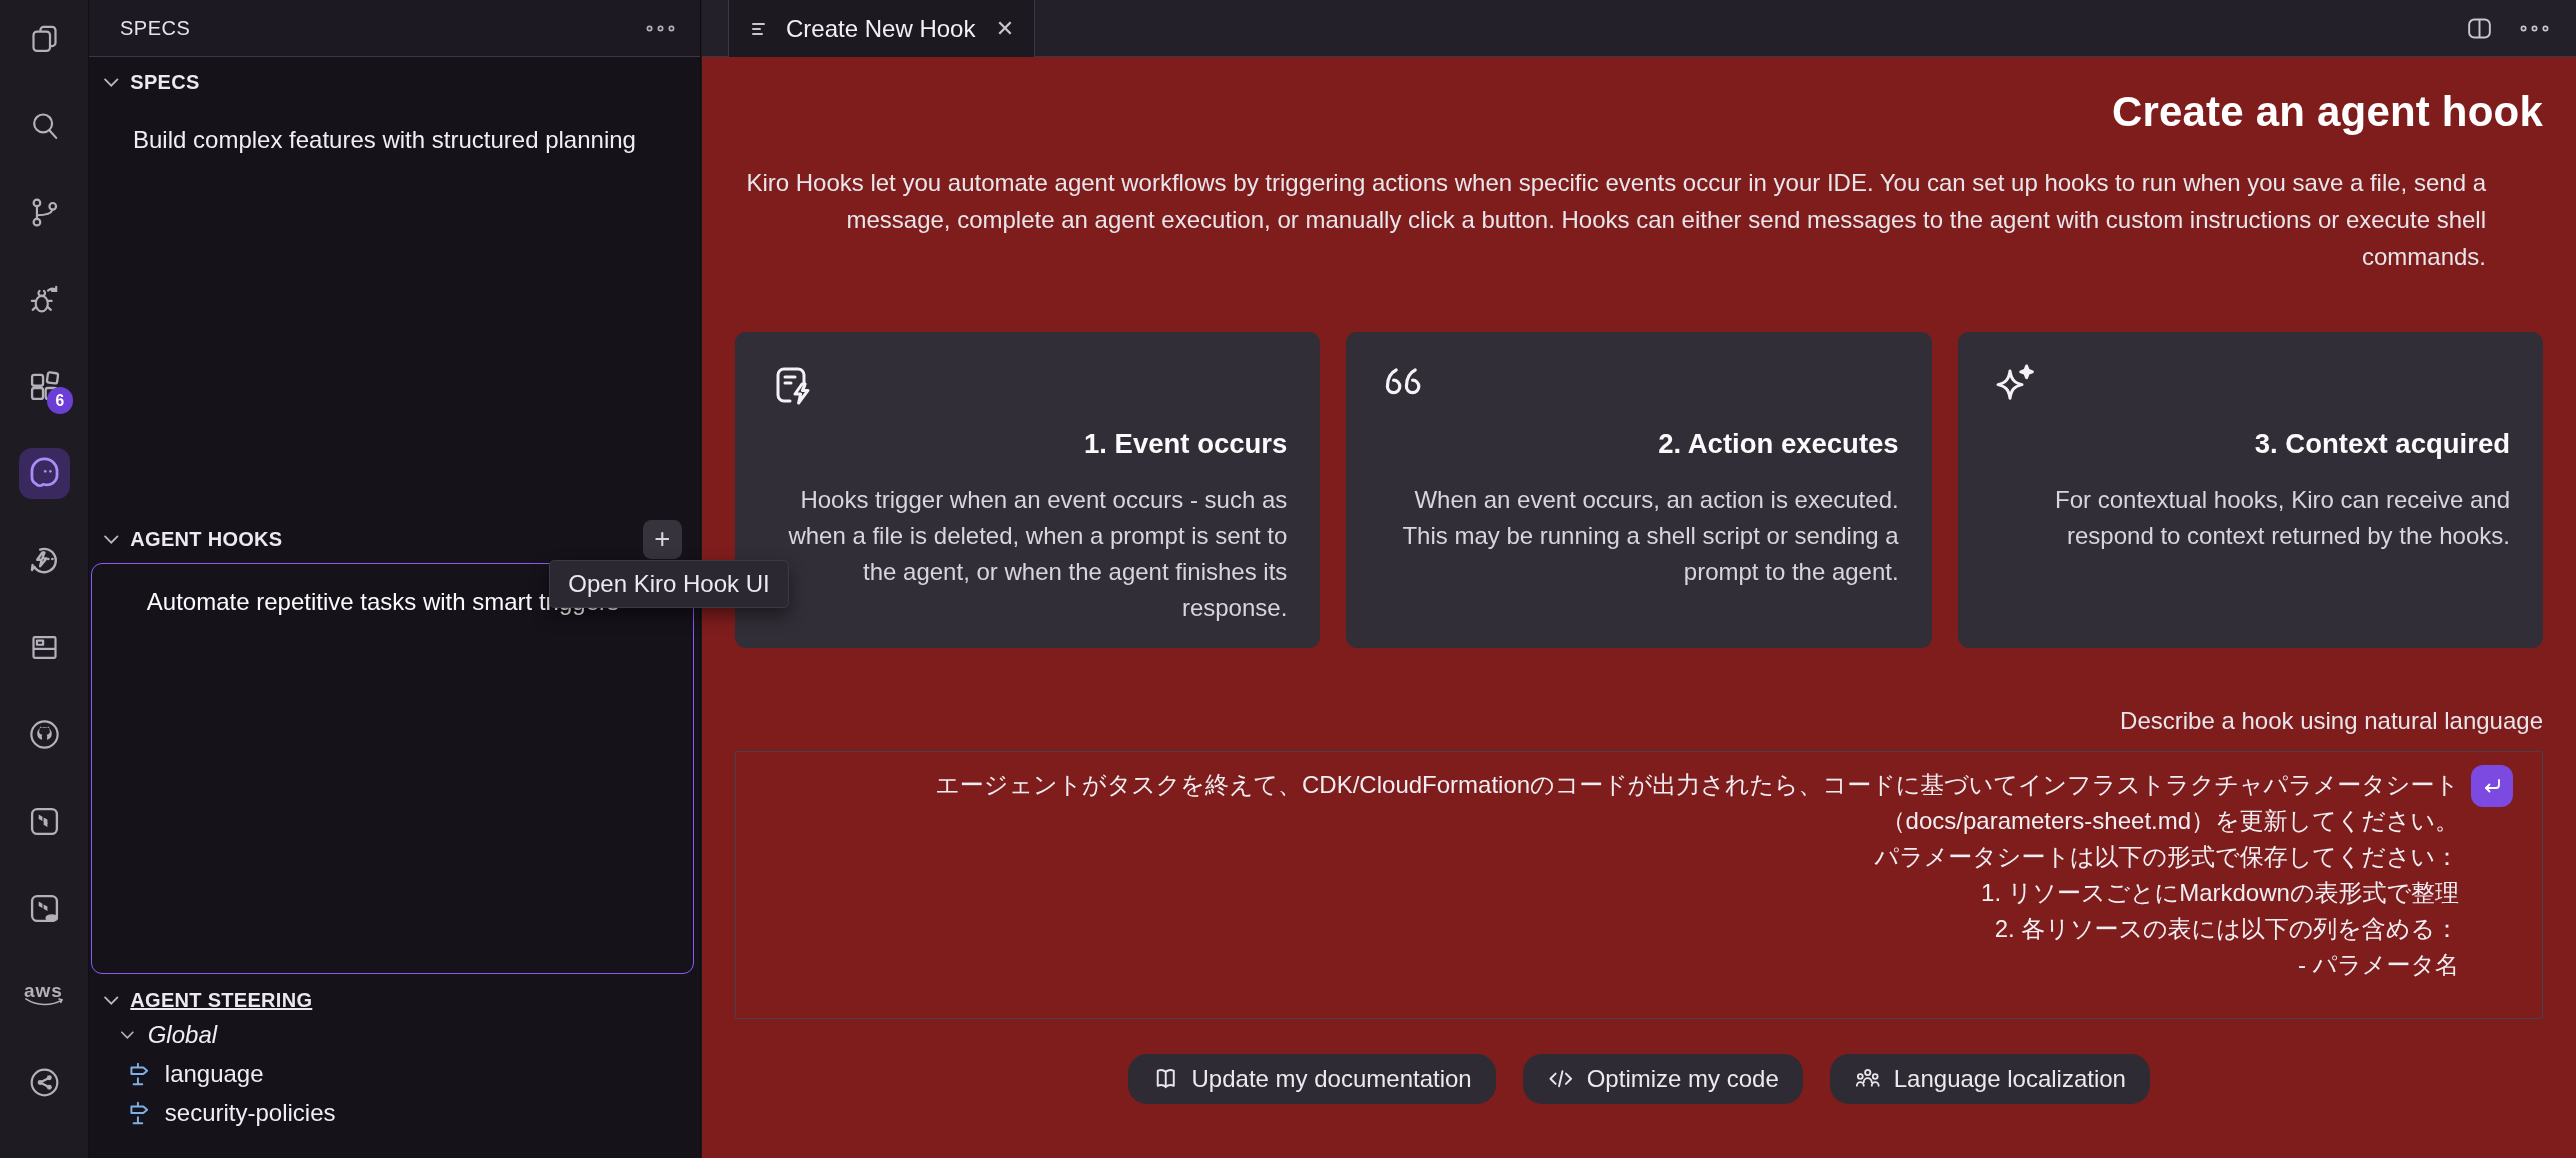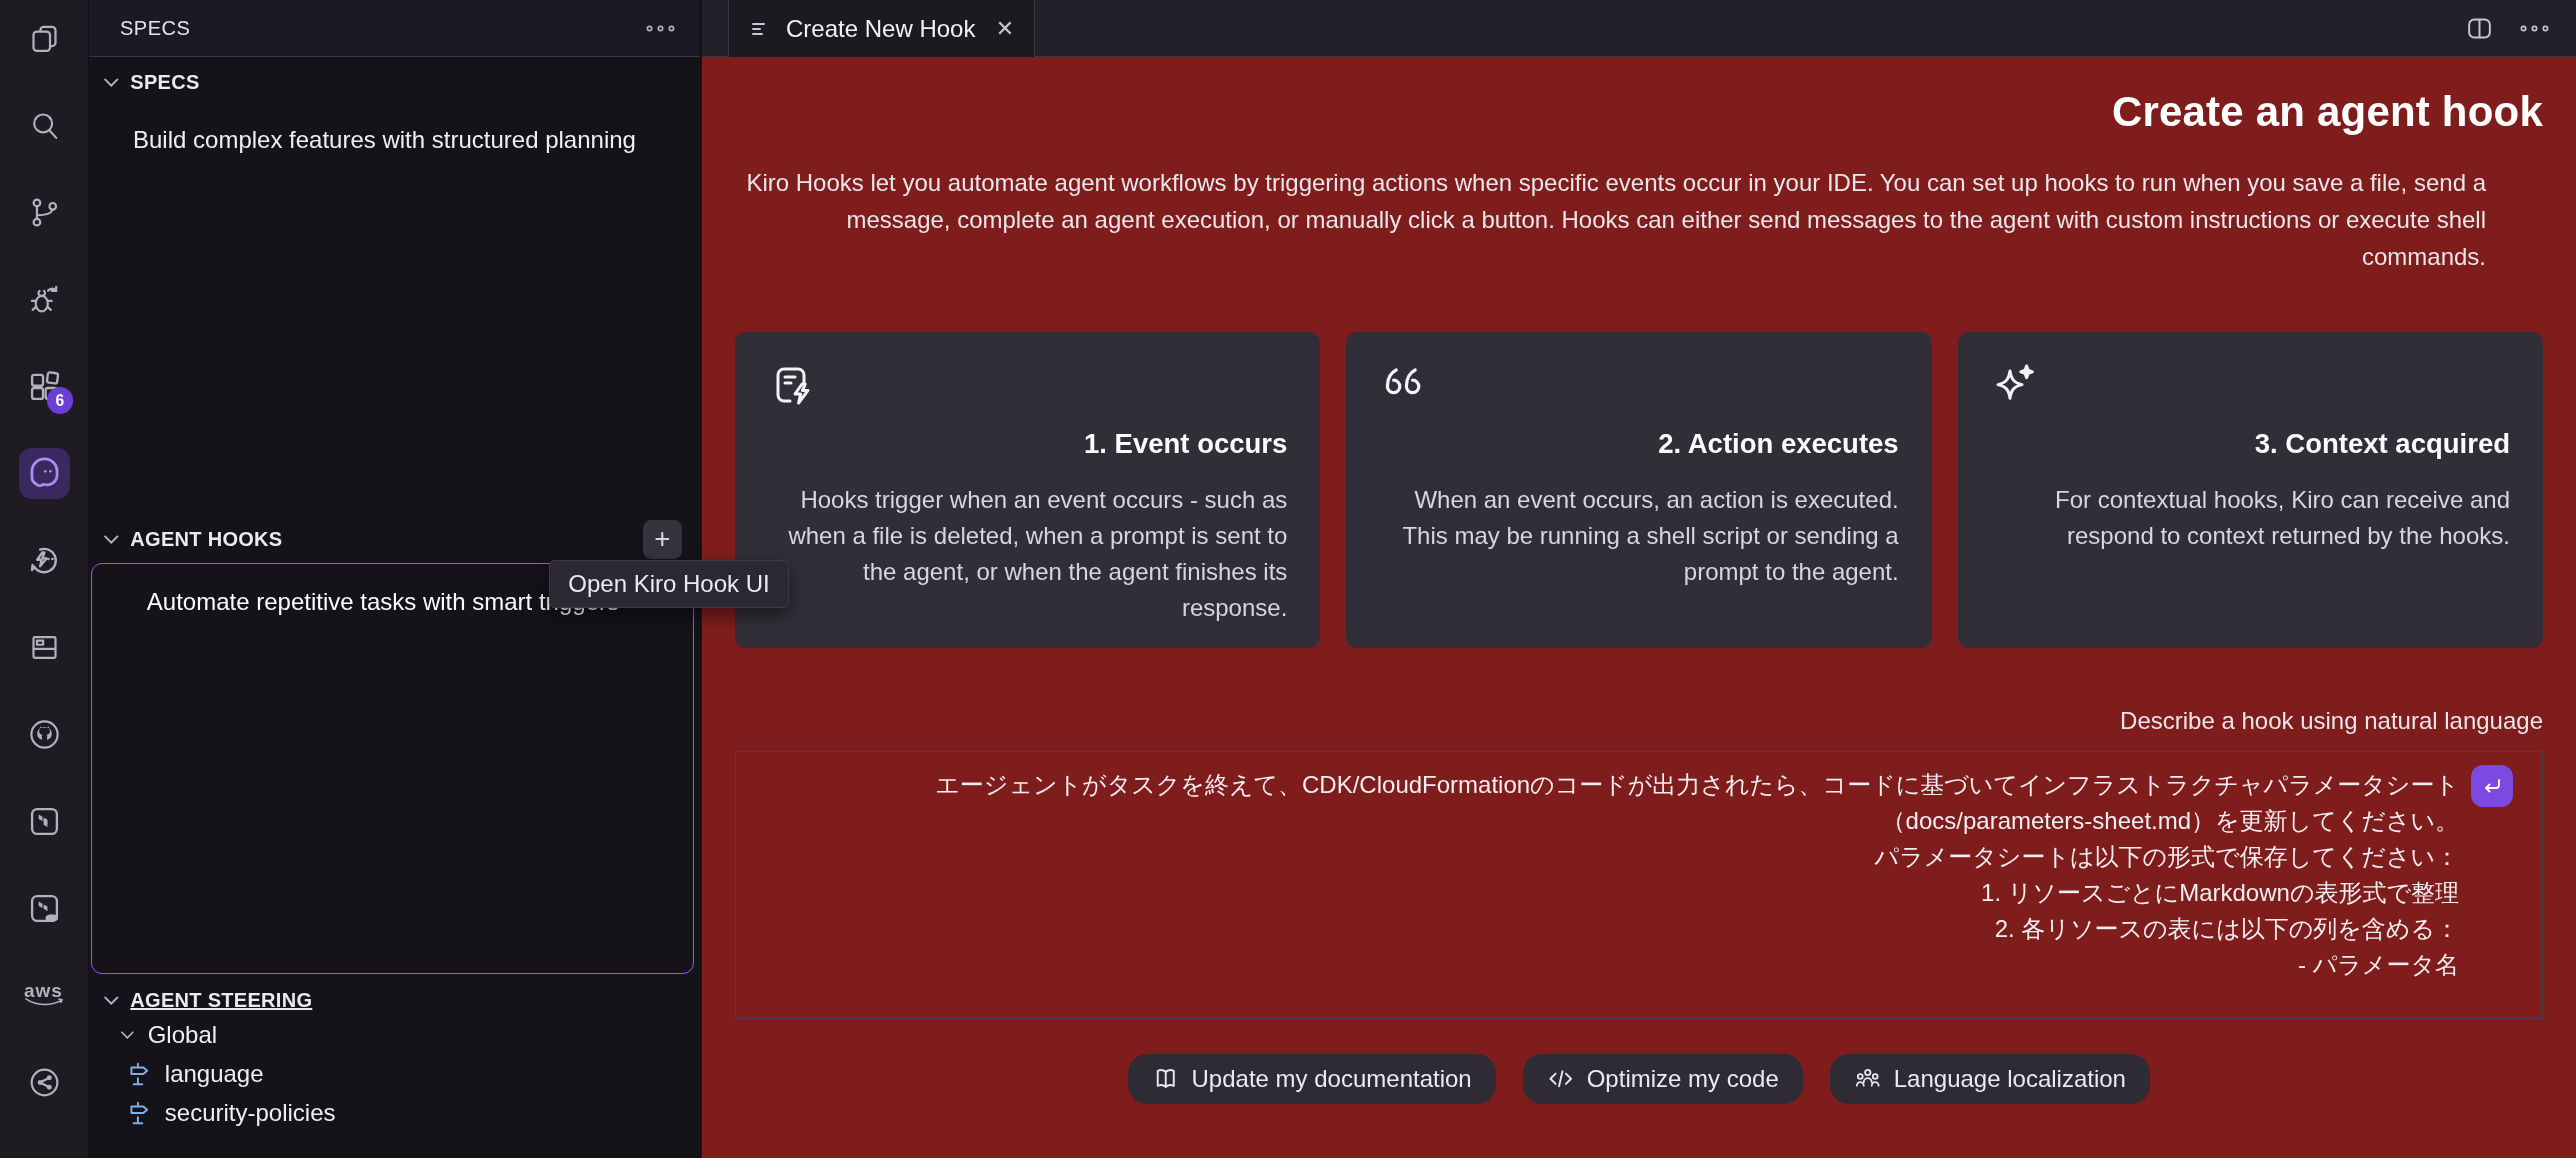--- a/index.html
+++ b/index.html
@@ -34,21 +34,21 @@
   .hooks-head{margin-top:365px;display:flex;align-items:center;gap:11px;padding-left:13.8px;height:40px;color:#eceaf0;}
   .hooks-head .lbl{font-size:20px;font-weight:bold;letter-spacing:0.3px;}
   .plus-btn{margin-left:auto;margin-right:18.3px;width:39px;height:39px;border-radius:8.3px;background:#37333d;
             color:#d9d7de;font-size:27.5px;font-weight:300;display:flex;align-items:center;justify-content:center;cursor:pointer;}
   .hooks-box{margin:3.7px 6.4px 0 1.8px;height:411px;border:1.8px solid #8a5cf6;border-radius:11px;box-sizing:border-box;
              padding:24px 0 0 55px;}
   .hooks-box .itm{font-size:24px;color:#fbfafc;white-space:nowrap;cursor:pointer;}
   .steer-head{margin-top:11px;display:flex;align-items:center;gap:11px;padding-left:13.8px;height:31px;color:#eceaf0;}
   .steer-head .lbl{font-size:20px;font-weight:bold;letter-spacing:0.3px;text-decoration:underline;}
   .tree-row{display:flex;align-items:center;height:39px;font-size:24px;color:#f0eef3;cursor:pointer;}
-  .tree-row.group{padding-left:31px;gap:13px;}
+  .tree-row.group{padding-left:31px;gap:13px;font-style:italic;}
   .tree-row.leaf{padding-left:38px;gap:13.8px;}
   .post-icon{color:#7fb0e8;flex:none;}
 
   
   .editor{position:absolute;left:702px;top:0;right:0;height:1159px;background:#7f1d1d;text-align:right;}
   .tabbar{position:relative;height:57px;background:#232029;border-bottom:0.9px solid #3b3843;display:flex;box-sizing:border-box;}
   .tab{margin-left:26px;height:57px;background:#1c1a20;border-left:0.9px solid #3b3843;border-right:0.9px solid #3b3843;
        display:flex;align-items:center;gap:13px;padding:0 20px;box-sizing:border-box;cursor:pointer;}
   .tab .t-label{font-size:24px;color:#f2f0f4;}
   .tab .t-close{font-size:22px;color:#c9c6cf;margin-left:7.3px;cursor:pointer;}

